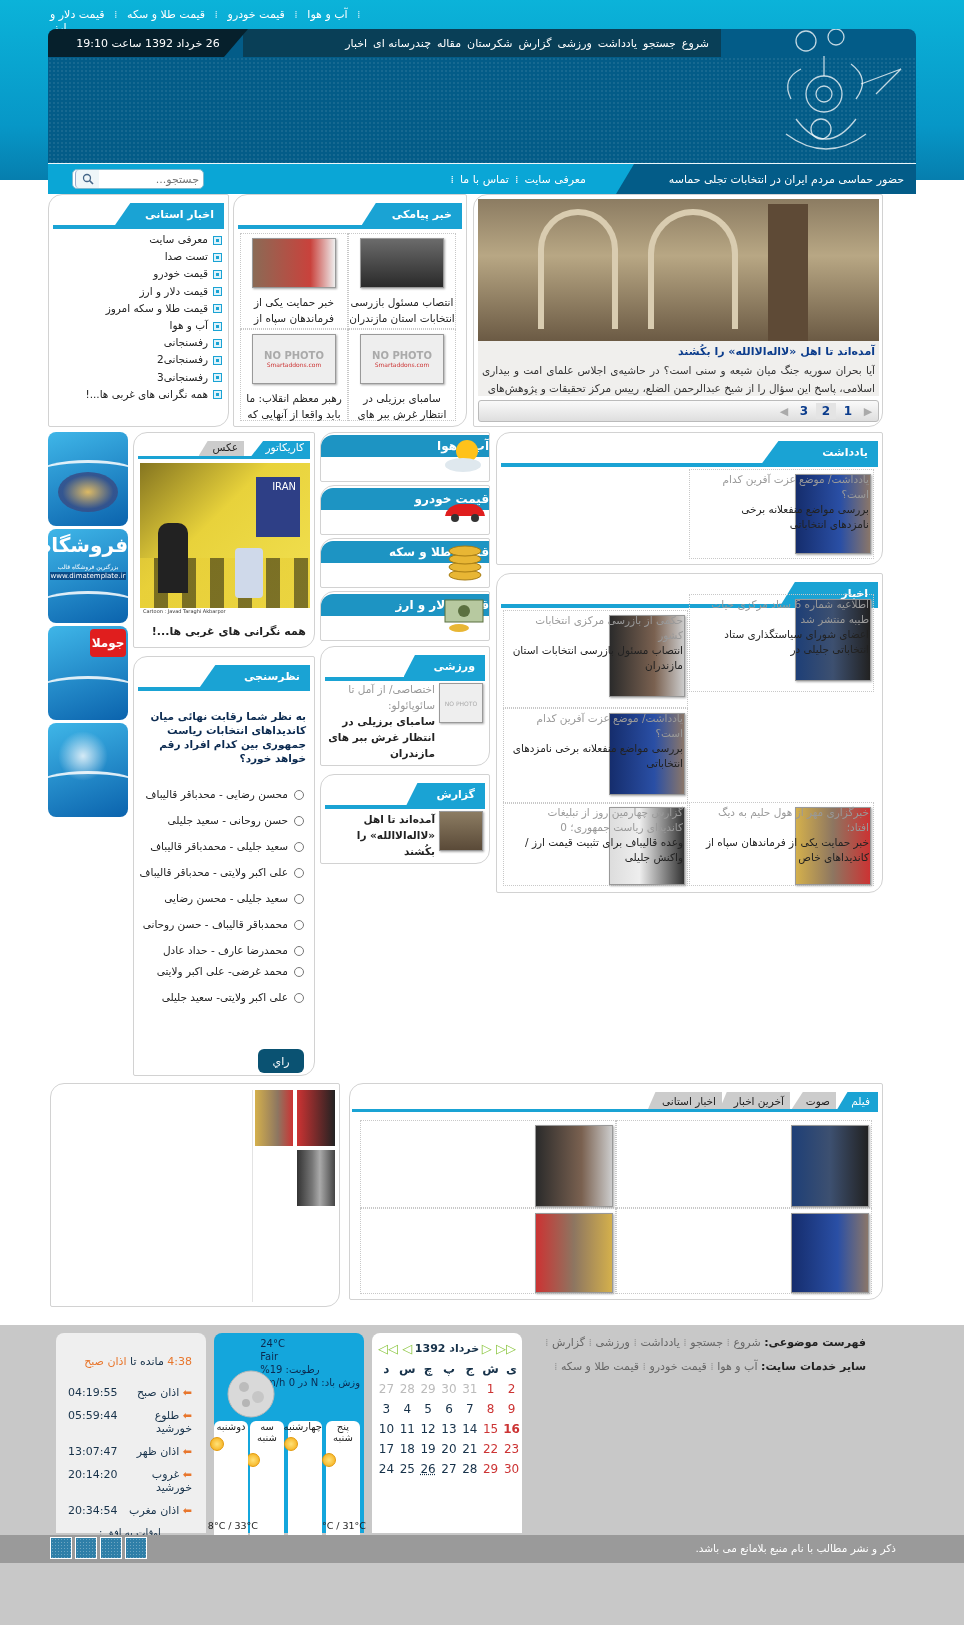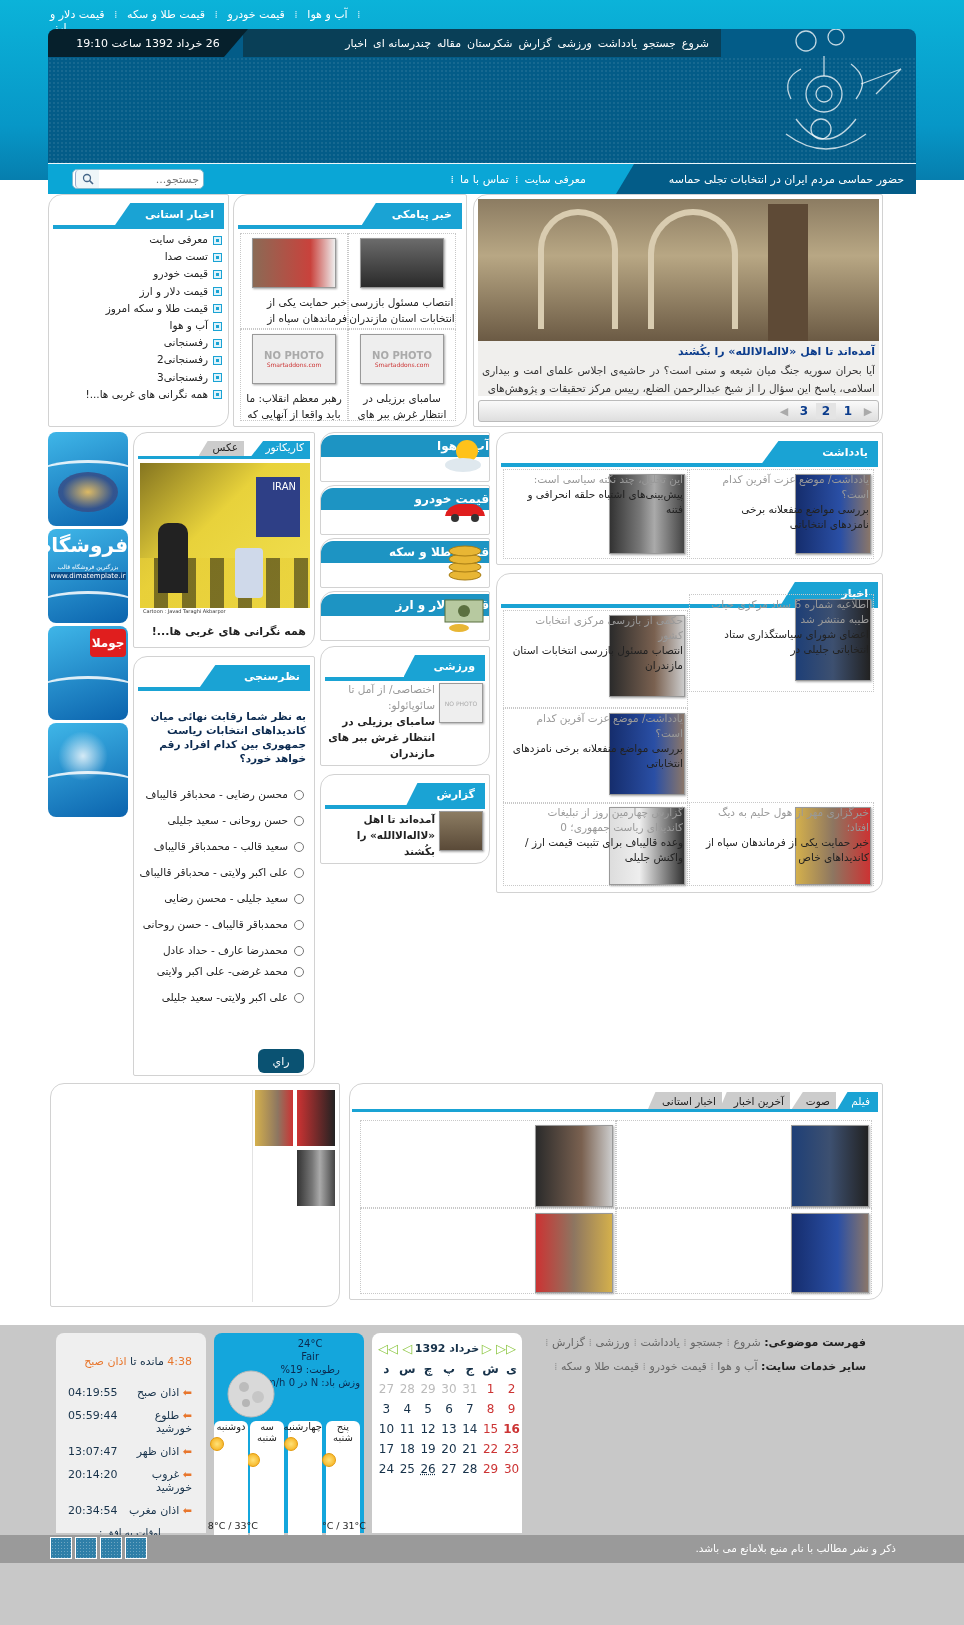--- a/index.html
+++ b/index.html
@@ -142,21 +142,21 @@
 </div>
 
 <div class="box" style="left:233px;top:194px;width:234px;height:233px">
   <div class="hdr">
       <div class="tab">خبر پیامکی</div>
     </div>
   <div class="abs dotted" style="right:10px;top:38px;width:108px;height:96px;text-align:center">
     <div class="thumb" style="width:84px;height:50px;margin:4px auto 6px;background:linear-gradient(#6b6b6b,#2a2a2a)"></div>
     <div style="font-size:10.5px;line-height:16px">انتصاب مسئول بازرسی انتخابات استان مازندران</div>
   </div>
-  <div class="abs dotted" style="right:118px;top:38px;width:108px;height:96px;text-align:right">
+  <div class="abs dotted" style="right:118px;top:38px;width:108px;height:96px;text-align:center">
     <div class="thumb" style="width:84px;height:50px;margin:4px auto 6px;background:linear-gradient(90deg,#8b6a55,#c9423c 70%,#eee)"></div>
     <div style="font-size:10.5px;line-height:16px">خبر حمایت یکی از فرماندهان سپاه از</div>
   </div>
   <div class="abs dotted" style="right:10px;top:134px;width:108px;height:92px;text-align:center">
     <div class="thumb" style="width:84px;height:50px;margin:4px auto 6px;background:#eee;display:flex;flex-direction:column;align-items:center;justify-content:center">
       <span style="color:#aaa;font-weight:bold;font-size:10px">NO PHOTO</span>
       <span style="color:#c33;font-size:6px">Smartaddons.com</span>
     </div>
     <div style="font-size:10.5px;line-height:16px">سامبای برزیلی در انتظار غرش ببر های</div>
   </div>
@@ -191,27 +191,20 @@
   <div class="hdr">
       <div class="tab" style="padding-left:60px">یادداشت</div>
     </div>
   <div class="abs dotted" style="right:8px;top:36px;width:185px;height:90px">
     <div class="thumb abs" style="right:2px;top:4px;width:76px;height:80px;background:linear-gradient(90deg,#152d6d,#2a4fa5 60%,#8a7669)"></div>
     <div class="abs" style="right:4px;top:2px;width:170px;line-height:15px;font-size:10.5px">
       <div class="muted">یادداشت/ موضع عزت آفرین کدام است؟</div>
       <div>بررسی مواضع منفعلانه برخی نامزدهای انتخاباتی</div>
     </div>
   </div>
-  <div class="abs dotted" style="right:194px;top:36px;width:185px;height:90px">
-    <div class="thumb abs" style="right:2px;top:4px;width:76px;height:80px;background:linear-gradient(90deg,#333,#777 40%,#aaa 60%,#444)"></div>
-    <div class="abs" style="right:4px;top:2px;width:170px;line-height:15px;font-size:10.5px">
-      <div class="muted">این تحلیل، چند نکته سیاسی است:</div>
-      <div>پیش‌بینی‌های اشتباه حلقه انحرافی و فتنه</div>
-    </div>
-  </div>
 </div>
 
 <div class="box" style="left:496px;top:573px;width:387px;height:320px">
   <div class="hdr">
       <div class="tab" style="padding-left:60px">اخبار</div>
     </div>
   <div class="abs dotted" style="right:8px;top:20px;width:185px;height:98px">
     <div class="thumb abs" style="right:2px;top:4px;width:76px;height:82px;background:linear-gradient(90deg,#1e3f77,#3d5070 50%,#222)"></div>
     <div class="abs" style="right:4px;top:2px;width:172px;line-height:15px;font-size:10.5px">
       <div class="muted">اطلاعیه شماره 6 ستاد مرکزی حیات طیبه منتشر شد</div>
@@ -326,21 +319,21 @@
 </div>
 
 <div class="box" style="left:133px;top:656px;width:182px;height:420px">
   <div class="hdr">
       <div class="tab" style="padding-left:44px">نظرسنجی</div>
     </div>
   <div class="abs bold" style="right:8px;top:52px;width:166px;font-size:10.5px;line-height:14px;color:#0b2a50">به نظر شما رقابت نهائی میان کاندیداهای انتخابات ریاست جمهوری بین کدام افراد رقم خواهد خورد؟</div>
   <div class="abs" style="right:10px;top:130px;width:166px;font-size:10.5px;line-height:14px">
     <div style="margin-bottom:12px"><span class="radio"></span><span>محسن رضایی - محدباقر قالیباف</span></div>
     <div style="margin-bottom:12px"><span class="radio"></span><span>حسن روحانی - سعید جلیلی</span></div>
-    <div style="margin-bottom:12px"><span class="radio"></span><span>سعید قالب - محمدباقر قالیباف</span></div>
+    <div style="margin-bottom:12px"><span class="radio"></span><span>سعید جلیلی - محمدباقر قالیباف</span></div>
     <div style="margin-bottom:12px"><span class="radio"></span><span>علی اکبر ولایتی - محدباقر قالیباف</span></div>
     <div style="margin-bottom:12px"><span class="radio"></span><span>سعید جلیلی - محسن رضایی</span></div>
     <div style="margin-bottom:12px"><span class="radio"></span><span>محمدباقر قالیباف - حسن روحانی</span></div>
     <div style="margin-bottom:7px"><span class="radio"></span><span>محمدرضا عارف - حداد عادل</span></div>
     <div style="margin-bottom:12px"><span class="radio"></span><span>محمد غرضی- علی اکبر ولایتی</span></div>
     <div style="margin-bottom:12px"><span class="radio"></span><span>علی اکبر ولایتی- سعید جلیلی</span></div>
   </div>
   <div class="abs" style="right:10px;top:392px;width:46px;height:24px;border-radius:6px;background:#0a5272;color:#fff;font-size:11px;display:flex;align-items:center;justify-content:center">راي</div>
 </div>
 
@@ -470,21 +463,21 @@
         <td>27</td>
         <td>28</td>
         <td class="red">29</td>
         <td class="red">30</td>
       </tr>
     </tbody>
       </table>
   </div>
 
   <div class="abs" style="left:214px;top:8px;width:150px;height:200px;background:#14a6dc;border-radius:8px 8px 0 0">
-    <div class="abs" style="right:4px;top:4px;text-align:center;font-size:10px;color:#0b2a50;line-height:13px;direction:rtl">
+    <div class="abs" style="right:4px;top:4px;text-align:left;font-size:10px;color:#0b2a50;line-height:13px;direction:rtl">
       <div>24°C</div>
       <div>Fair</div>
       <div>رطوبت: 19%</div>
       <div>وزش باد: N در 0 km/h</div>
     </div>
     <svg class="abs" style="left:12px;top:36px" width="50" height="50" viewBox="0 0 50 50">
         <circle cx="25" cy="25" r="23" fill="#d9d9d9" stroke="#bbb"></circle>
         <circle cx="18" cy="18" r="5" fill="#bcbcbc"></circle>
         <circle cx="32" cy="28" r="6" fill="#c6c6c6"></circle>
         <circle cx="20" cy="34" r="4" fill="#b5b5b5"></circle>

